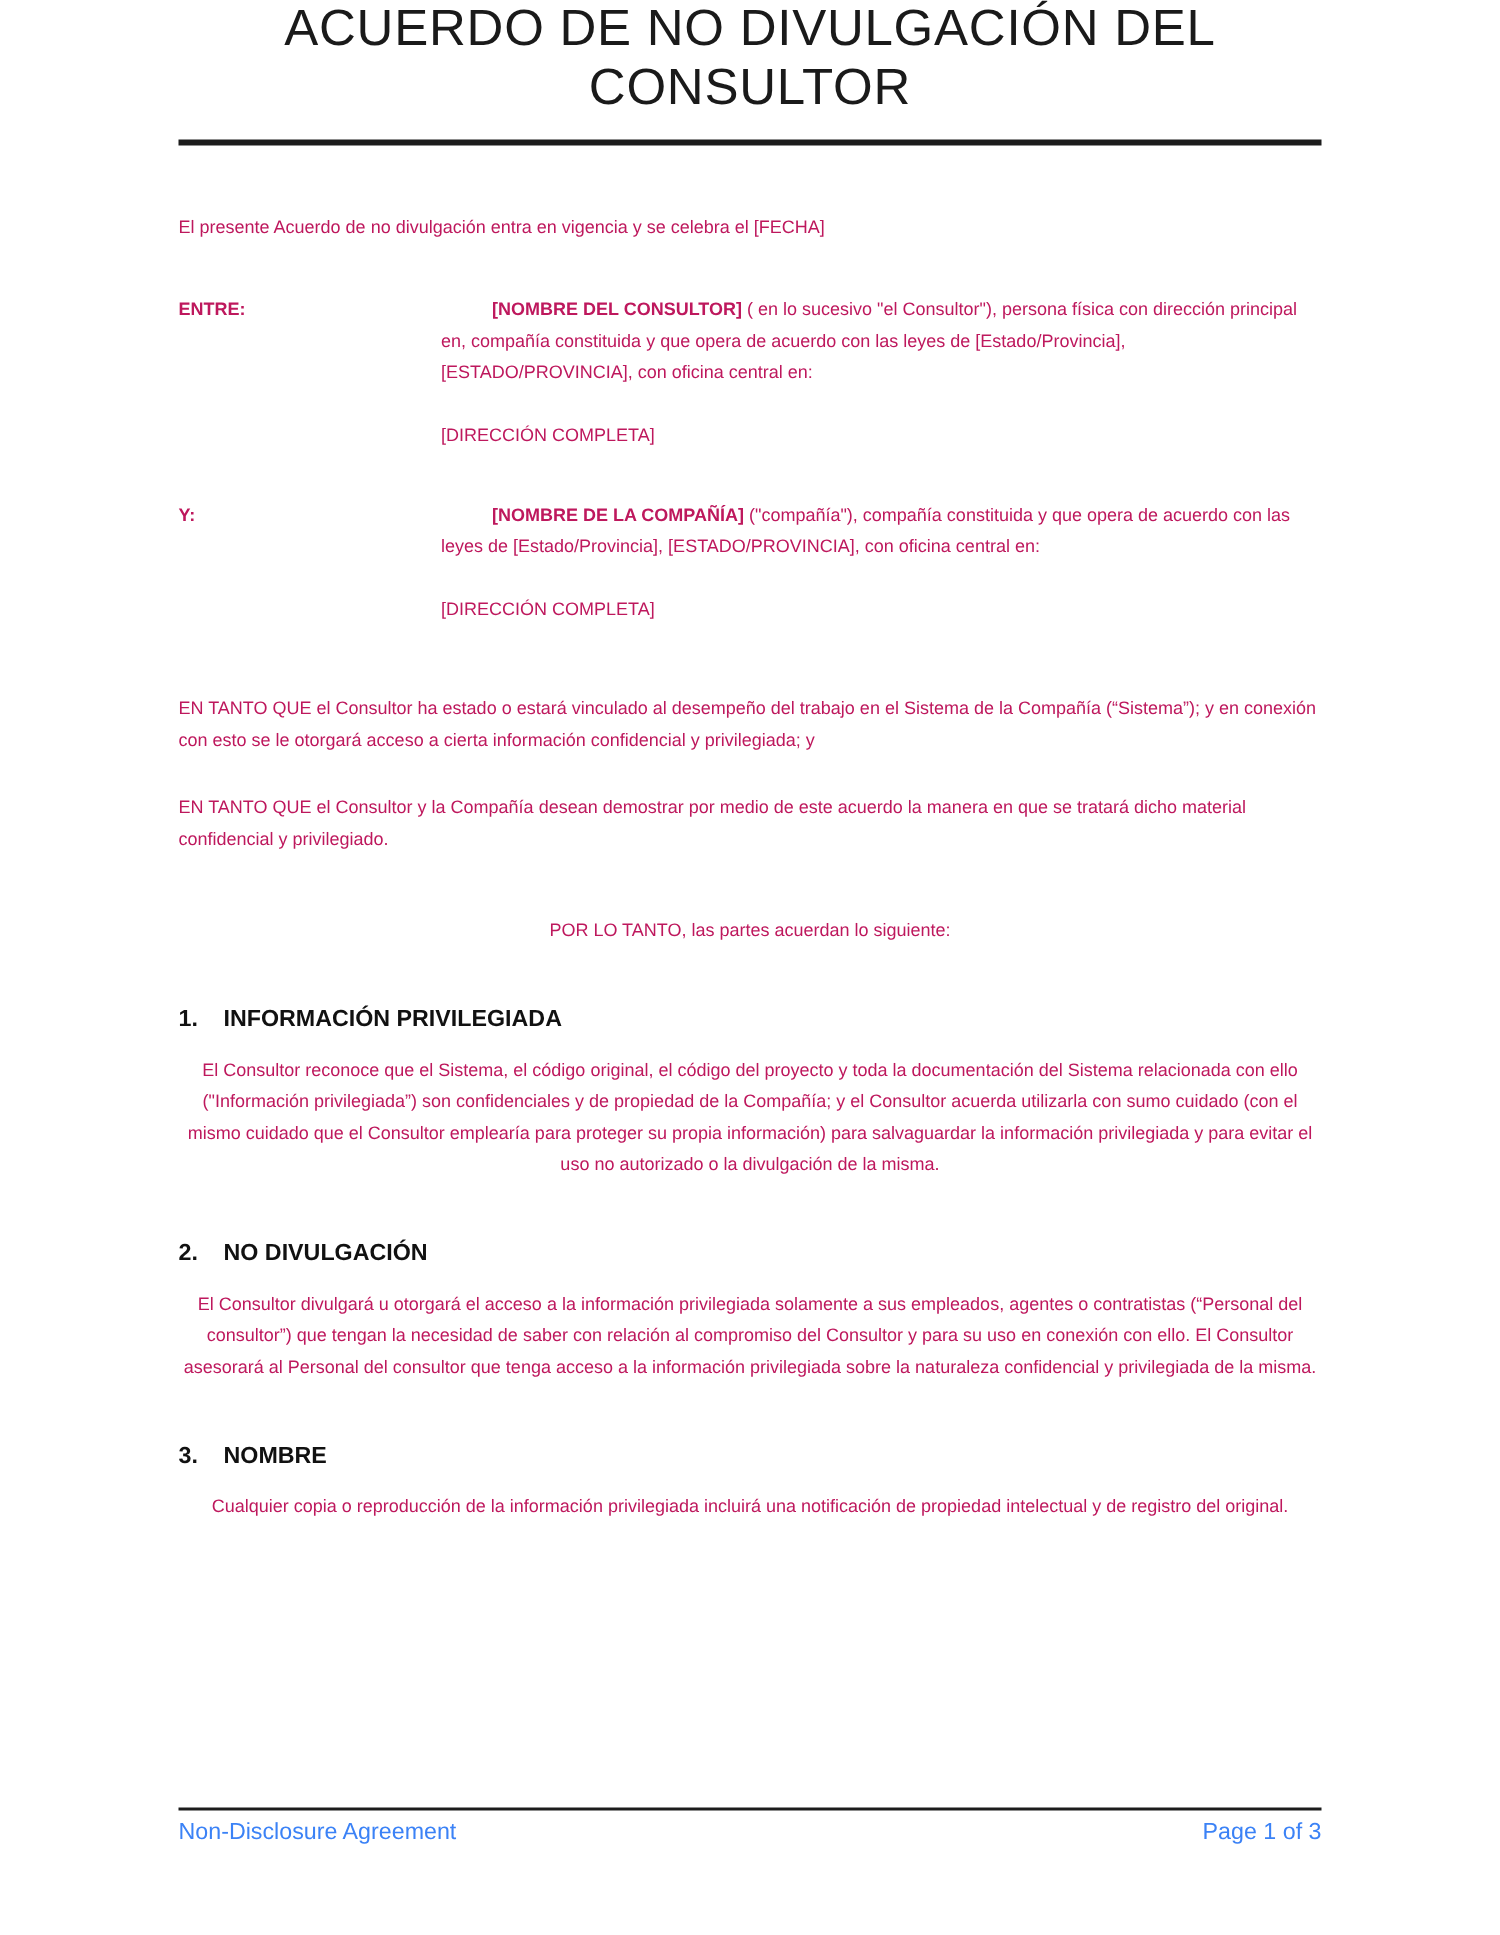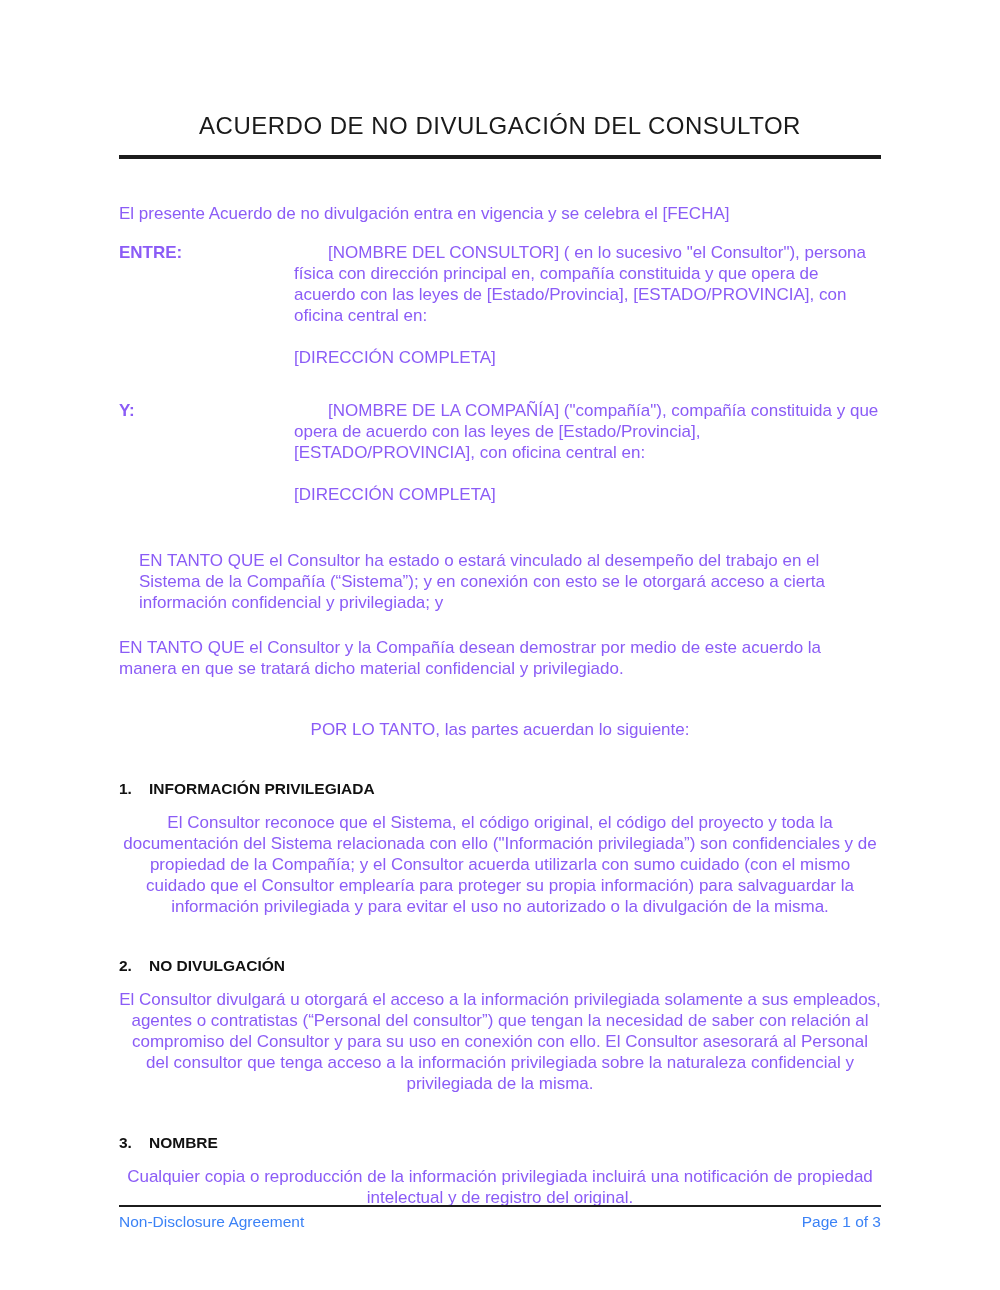--- a/index.html
+++ b/index.html
@@ -12,56 +12,55 @@
     position: relative;
   }
   .page {
     position: relative;
     width: 1000px;
     height: 1290px;
     padding: 0 119px;
     background: #ffffff;
   }
   .doc-title {
-    padding-top: 112px;
     text-align: center;
-    font-size: 24px;
+    font-size: 34px;
     font-weight: 400;
     letter-spacing: 0.5px;
     color: #1a1a1a;
   }
   .title-rule {
     margin-top: 15px;
     border: none;
     border-top: 4px solid #1c1c1c;
     width: 100%;
   }
   .body-text {
-    font-size: 17px;
+    font-size: 12px;
     line-height: 21px;
-    color: #8b5cf6;
+    color: #be185d;
   }
   .intro {
     margin-top: 44px;
   }
   .party-row {
     display: flex;
     margin-top: 32px;
   }
-  .party-row.first { margin-top: 18px; justify-content: center; }
+  .party-row.first { margin-top: 34px; justify-content: center; }
   .party-label {
     width: 175px;
     flex: 0 0 175px;
     font-weight: 700;
   }
   .party-content { flex: 1; }
-  .party-name { font-weight: 400; padding-left: 34px; }
+  .party-name { font-weight: 700; padding-left: 34px; }
   .party-address { margin-top: 21px; }
   .recital { margin-top: 24px; }
-  .recital.first { margin-top: 45px; margin-left: 20px; }
+  .recital.first { margin-top: 45px; }
   .therefore { margin-top: 40px; text-align: center; }
   .section-heading {
     margin-top: 40px;
     font-size: 15.5px;
     font-weight: 700;
     display: flex;
   }
   .sec-num {
     width: 30px;
     flex: 0 0 30px;

